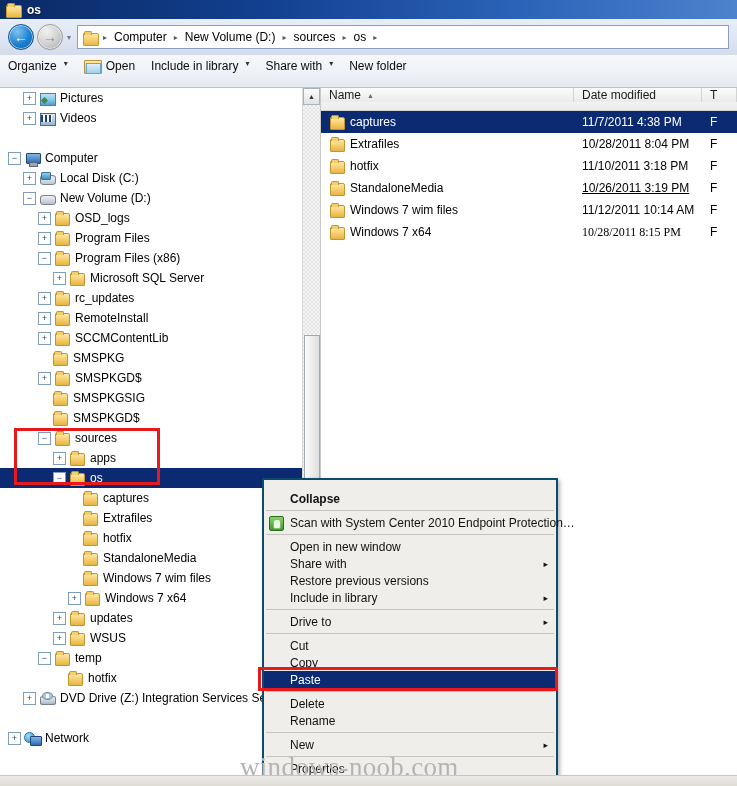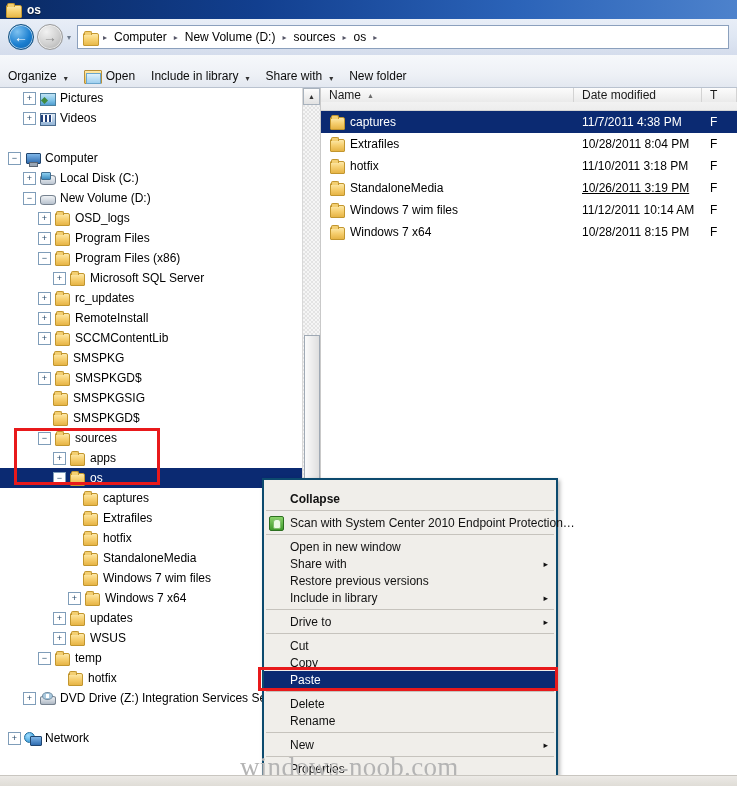--- a/index.html
+++ b/index.html
@@ -77,21 +77,21 @@
   }
 
   
   .toolbar {
     position: absolute; left: 0; top: 55px; width: 737px; height: 32px;
     background: linear-gradient(to bottom,#f6f8fb 0%, #eef1f6 60%, #e3e8f0 100%);
     border-bottom: 1px solid #b9c2cf;
     display: flex; align-items: center;
   }
   .tbitem {
-    display: flex; align-items: flex-end; height: 24px;
+    display: flex; align-items: flex-start; height: 24px;
     padding: 0 8px; font-size: 12px; color: #0b0b0b; white-space: nowrap;
   }
   .caret { margin-left: 7px; font-size: 8px; color: #333; }
   .openicon {
     width: 17px; height: 14px; margin-right: 5px; position: relative; flex: none;
   }
   .openicon::before{
     content:""; position:absolute; left:0; top:1px; width:16px; height:12px;
     background: linear-gradient(to bottom,#ffe9a8,#f0c255);
     border:1px solid #b8903a; border-radius:1px;
@@ -571,21 +571,21 @@
             <span>Windows 7 wim files</span>
           </div>
           <div class="ldate" style="width: 128px;">11/12/2011 10:14 AM</div>
           <div class="ltype" style="width: 35px;">F</div>
         </div>
         <div class="lrow">
           <div class="lname" style="width: 253px;">
             <span class="ticon t-folder"></span>
             <span>Windows 7 x64</span>
           </div>
-          <div class="ldate" style="width: 128px;">10/28/2011 8:15 PM</div>
+          <div class="ldate" style="width: 128px; font-family: Liberation Serif, serif;">10/28/2011 8:15 PM</div>
           <div class="ltype" style="width: 35px;">F</div>
         </div>
       </div>
   </div>
 
   <div class="ctxmenu" id="ctx-menu">
       <div class="mi bold">
         <span>Collapse</span>
       </div>
       <div class="sep"></div>

